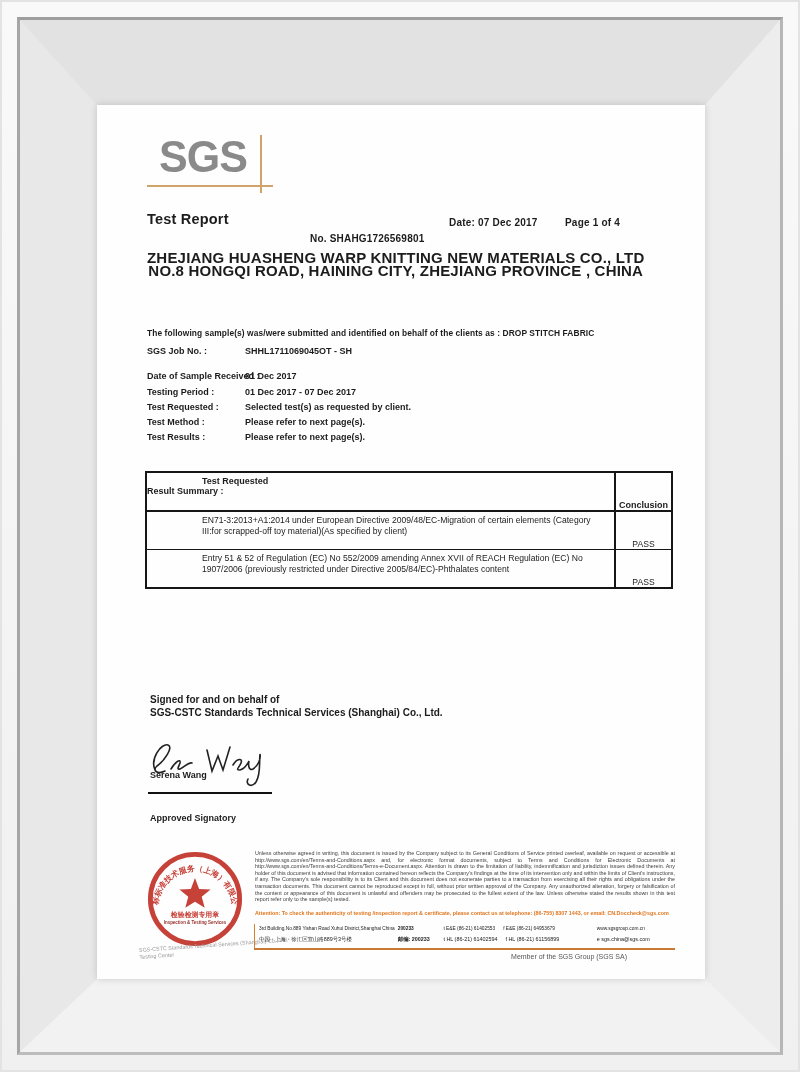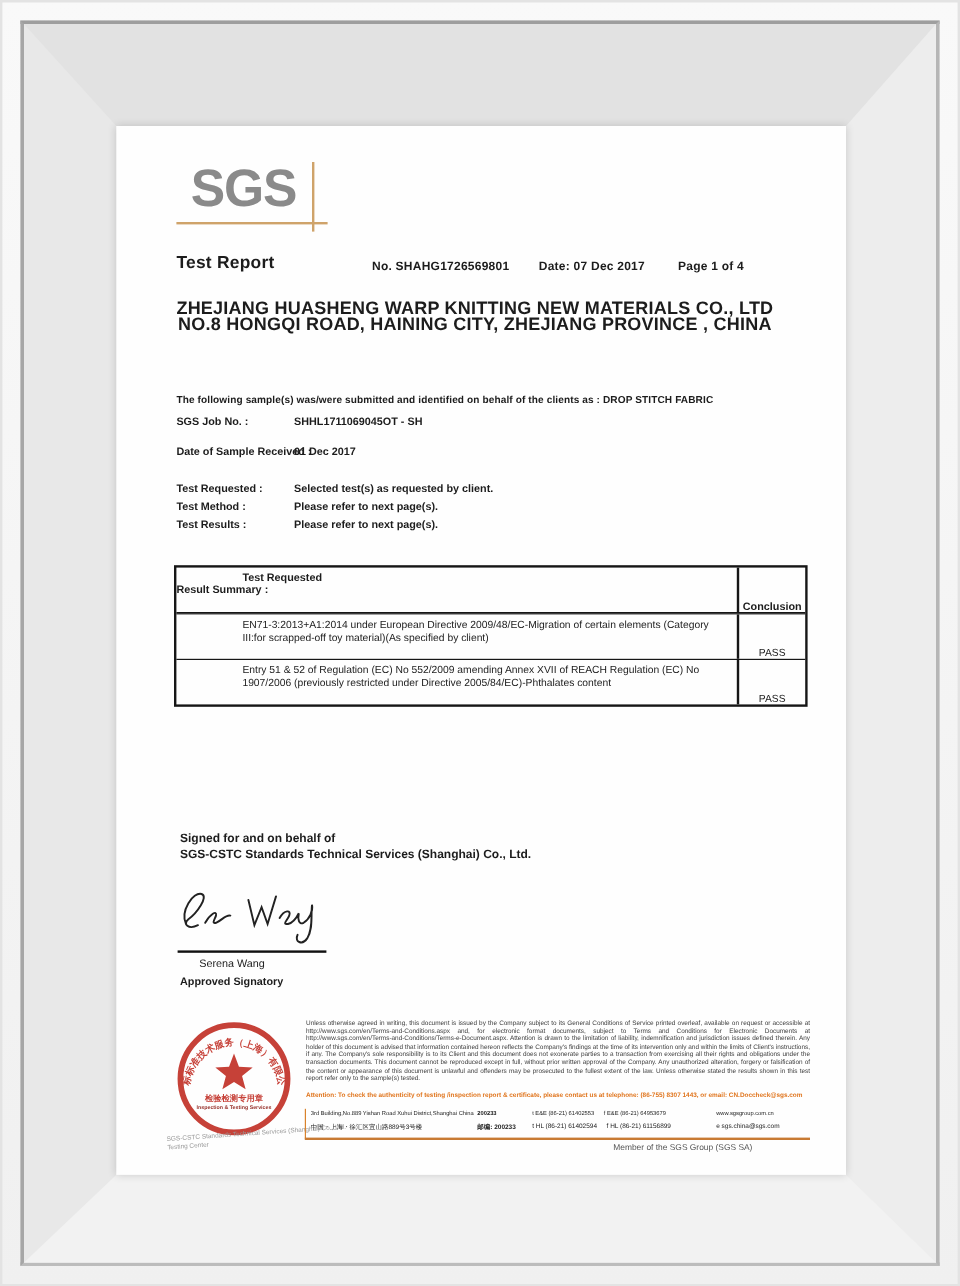--- a/index.html
+++ b/index.html
@@ -17,21 +17,21 @@
          box-shadow:0 0 7px rgba(0,0,0,.16);color:#1c1c1c;}
   .abs{position:absolute;}
   
   .sgs-logo{left:62px;top:31px;font-size:43px;font-weight:bold;color:#8a8a8a;
             letter-spacing:-1px;line-height:1;transform:scaleY(1.02);}
   .ch-h{left:50px;top:80px;width:126px;height:2px;background:#cfa36a;}
   .ch-v{left:163px;top:30px;width:2px;height:58px;background:#cfa36a;}
   
   .rpt-title{left:50px;top:106px;font-size:14.5px;font-weight:bold;letter-spacing:.2px;}
   .hmeta{top:112px;font-size:10px;font-weight:bold;letter-spacing:.2px;}
-  .h-no{left:213px;} .h-date{left:352px;} .h-page{left:448px;padding-left:20px;}
+  .h-no{left:213px;margin-top:16px;} .h-date{left:352px;} .h-page{left:448px;padding-left:20px;}
   
   .client{left:50px;top:146px;font-size:15px;font-weight:bold;line-height:13px;letter-spacing:.2px;text-align:center;}
   .sample{left:50px;top:223px;font-size:8.4px;font-weight:bold;letter-spacing:.1px;}
   
   .frow{left:50px;font-size:9px;font-weight:bold;width:520px;}
   .frow .val{position:absolute;left:98px;top:0;font-weight:bold;}
   .f0{top:241px;} .f1{top:266px;} .f2{top:282px;} .f3{top:297px;} .f4{top:312px;} .f5{top:327px;}
   .rsum{left:50px;top:349px;font-size:9px;font-weight:bold;margin-top:32px;}
   
   .rtable{left:48px;top:366px;width:528px;border:2px solid #161616;box-sizing:border-box;}
@@ -39,21 +39,21 @@
   .rrow.first{border-top:none;}
   .cell-t{width:404px;border-right:2px solid #161616;padding:3px 8px 3px 7px;
           font-size:8.6px;line-height:10.8px;box-sizing:content-box;margin-left:48px;}
   .cell-c{flex:1;text-align:center;padding-top:3px;font-size:8.6px;margin-top:24px;}
   .rhead .cell-t,.rhead .cell-c{font-weight:bold;font-size:9px;}
   .rhead{border-bottom:1px solid #161616;}
   
   .signed{left:53px;top:589px;font-size:10px;font-weight:bold;line-height:12.5px;}
   .sigsvg{left:48px;top:627px;}
   .sigline{left:51px;top:687px;width:124px;height:2px;background:#111;}
-  .signame{left:53px;top:693px;font-size:9px;font-weight:normal;margin-left:16px;}
+  .signame{left:53px;top:665px;font-size:9px;font-weight:bold;}
   .sigtitle{left:53px;top:708px;font-size:9px;font-weight:bold;}
   
   .stamp{left:50px;top:746px;opacity:.92;}
   .stampcap{left:42px;top:836px;width:170px;font-size:5.4px;line-height:7px;color:#9a9a9a;
             transform:rotate(-4deg);}
   
   .disc{left:158px;top:745px;width:420px;font-size:5.35px;line-height:6.6px;
         text-align:justify;color:#3d3d3d;}
   .attn{left:158px;top:805px;width:420px;font-size:5.35px;line-height:6.6px;
         color:#e0761f;font-weight:bold;}
@@ -91,20 +91,24 @@
     <div class="abs sample">The following sample(s) was/were submitted and identified on behalf of the clients as : DROP STITCH FABRIC</div>
 
     <div class="abs frow f0">
       <span>SGS Job No. :</span>
       <span class="val">SHHL1711069045OT - SH</span>
     </div>
     <div class="abs frow f1">
       <span>Date of Sample Received :</span>
       <span class="val">01 Dec 2017</span>
     </div>
+    <div class="abs frow f2">
+      <span>Testing Period :</span>
+      <span class="val">01 Dec 2017 - 07 Dec 2017</span>
+    </div>
     <div class="abs frow f3">
       <span>Test Requested :</span>
       <span class="val">Selected test(s) as requested by client.</span>
     </div>
     <div class="abs frow f4">
       <span>Test Method :</span>
       <span class="val">Please refer to next page(s).</span>
     </div>
     <div class="abs frow f5">
       <span>Test Results :</span>

